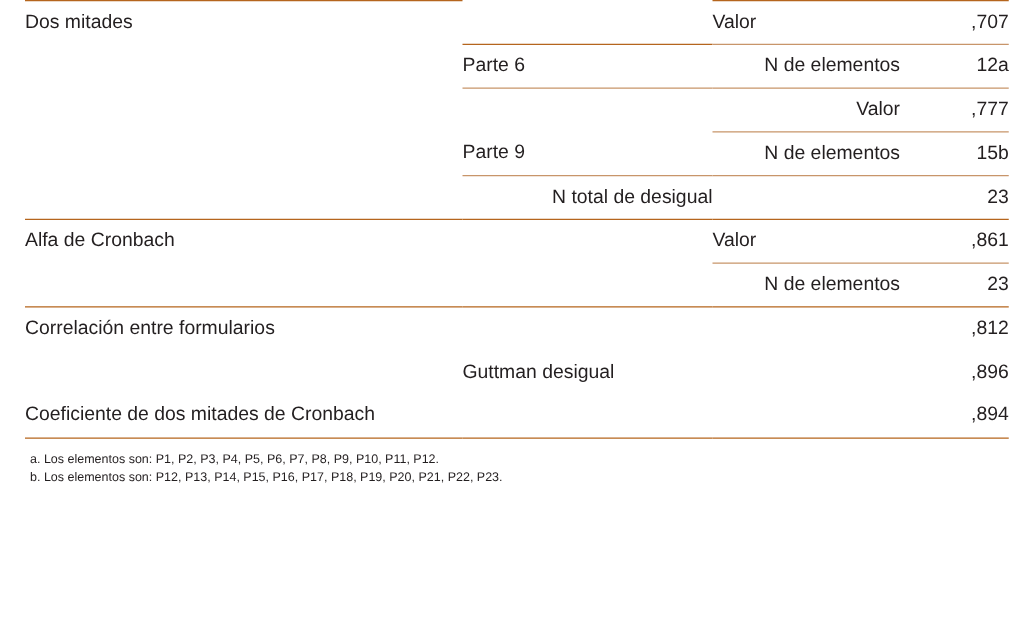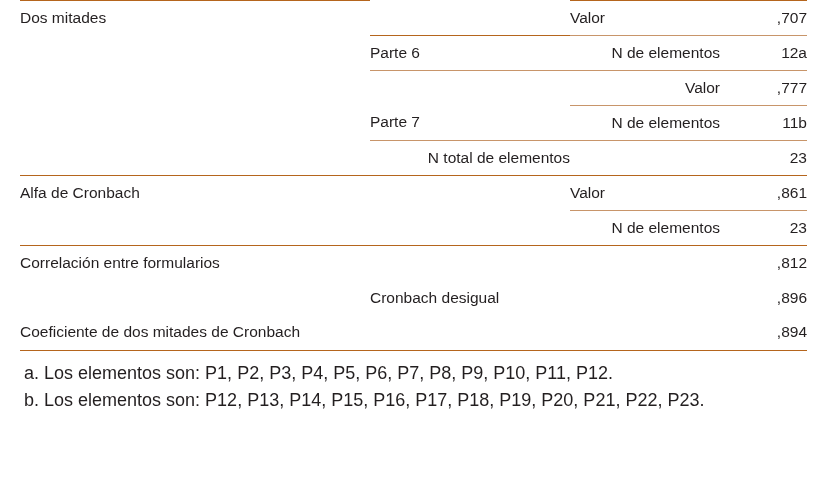--- a/index.html
+++ b/index.html
@@ -58,21 +58,21 @@
   .section-rule {
     border-top: 1.4px solid #b5651d;
   }
   .bottom-rule {
     border-top: 1.6px solid #b5651d;
   }
   .no-rule { border-top: none; }
 
   .footnotes {
     padding-top: 9px;
-    font-size: 18px;
+    font-size: 10px;
     line-height: 1.5;
     color: #231f20;
     padding-left: 4px;
   }
   .footnotes div { white-space: nowrap; }
 </style>
 </head>
 <body>
 
 <div class="sheet">
@@ -102,28 +102,28 @@
 
       <tr class="rowh">
         <td class="lbl-main no-rule"></td>
         <td class="lbl-mid thin-rule"></td>
         <td class="lbl-sub thin-rule">Valor</td>
         <td class="val thin-rule">,777</td>
       </tr>
 
       <tr class="rowh">
         <td class="lbl-main no-rule"></td>
-        <td class="lbl-mid no-rule">Parte 7</td>
+        <td class="lbl-mid no-rule">Parte 9</td>
         <td class="lbl-sub thin-rule">N de elementos</td>
-        <td class="val thin-rule">11b</td>
+        <td class="val thin-rule">15b</td>
       </tr>
 
       <tr class="rowh">
         <td class="lbl-main no-rule"></td>
-        <td class="lbl-mid thin-rule">N total de elementos</td>
+        <td class="lbl-mid thin-rule">N total de desigual</td>
         <td class="lbl-sub thin-rule"></td>
         <td class="val thin-rule">23</td>
       </tr>
 
       <tr class="rowh">
         <td class="lbl-main section-rule">Alfa de Cronbach</td>
         <td class="lbl-mid section-rule"></td>
         <td class="lbl-sub section-rule">Valor</td>
         <td class="val section-rule">,861</td>
       </tr>
@@ -138,21 +138,21 @@
       <tr class="rowh">
         <td class="lbl-main section-rule">Correlación entre formularios</td>
         <td class="lbl-mid section-rule"></td>
         <td class="lbl-sub section-rule"></td>
         <td class="val section-rule">,812</td>
       </tr>
 
 
       <tr class="rowh">
         <td class="lbl-main no-rule"></td>
-        <td class="lbl-mid no-rule">Cronbach desigual</td>
+        <td class="lbl-mid no-rule">Guttman desigual</td>
         <td class="lbl-sub no-rule"></td>
         <td class="val no-rule">,896</td>
       </tr>
 
       <tr class="rowh">
         <td class="lbl-main no-rule">Coeficiente de dos mitades de Cronbach</td>
         <td class="lbl-mid no-rule"></td>
         <td class="lbl-sub no-rule"></td>
         <td class="val no-rule">,894</td>
       </tr>

